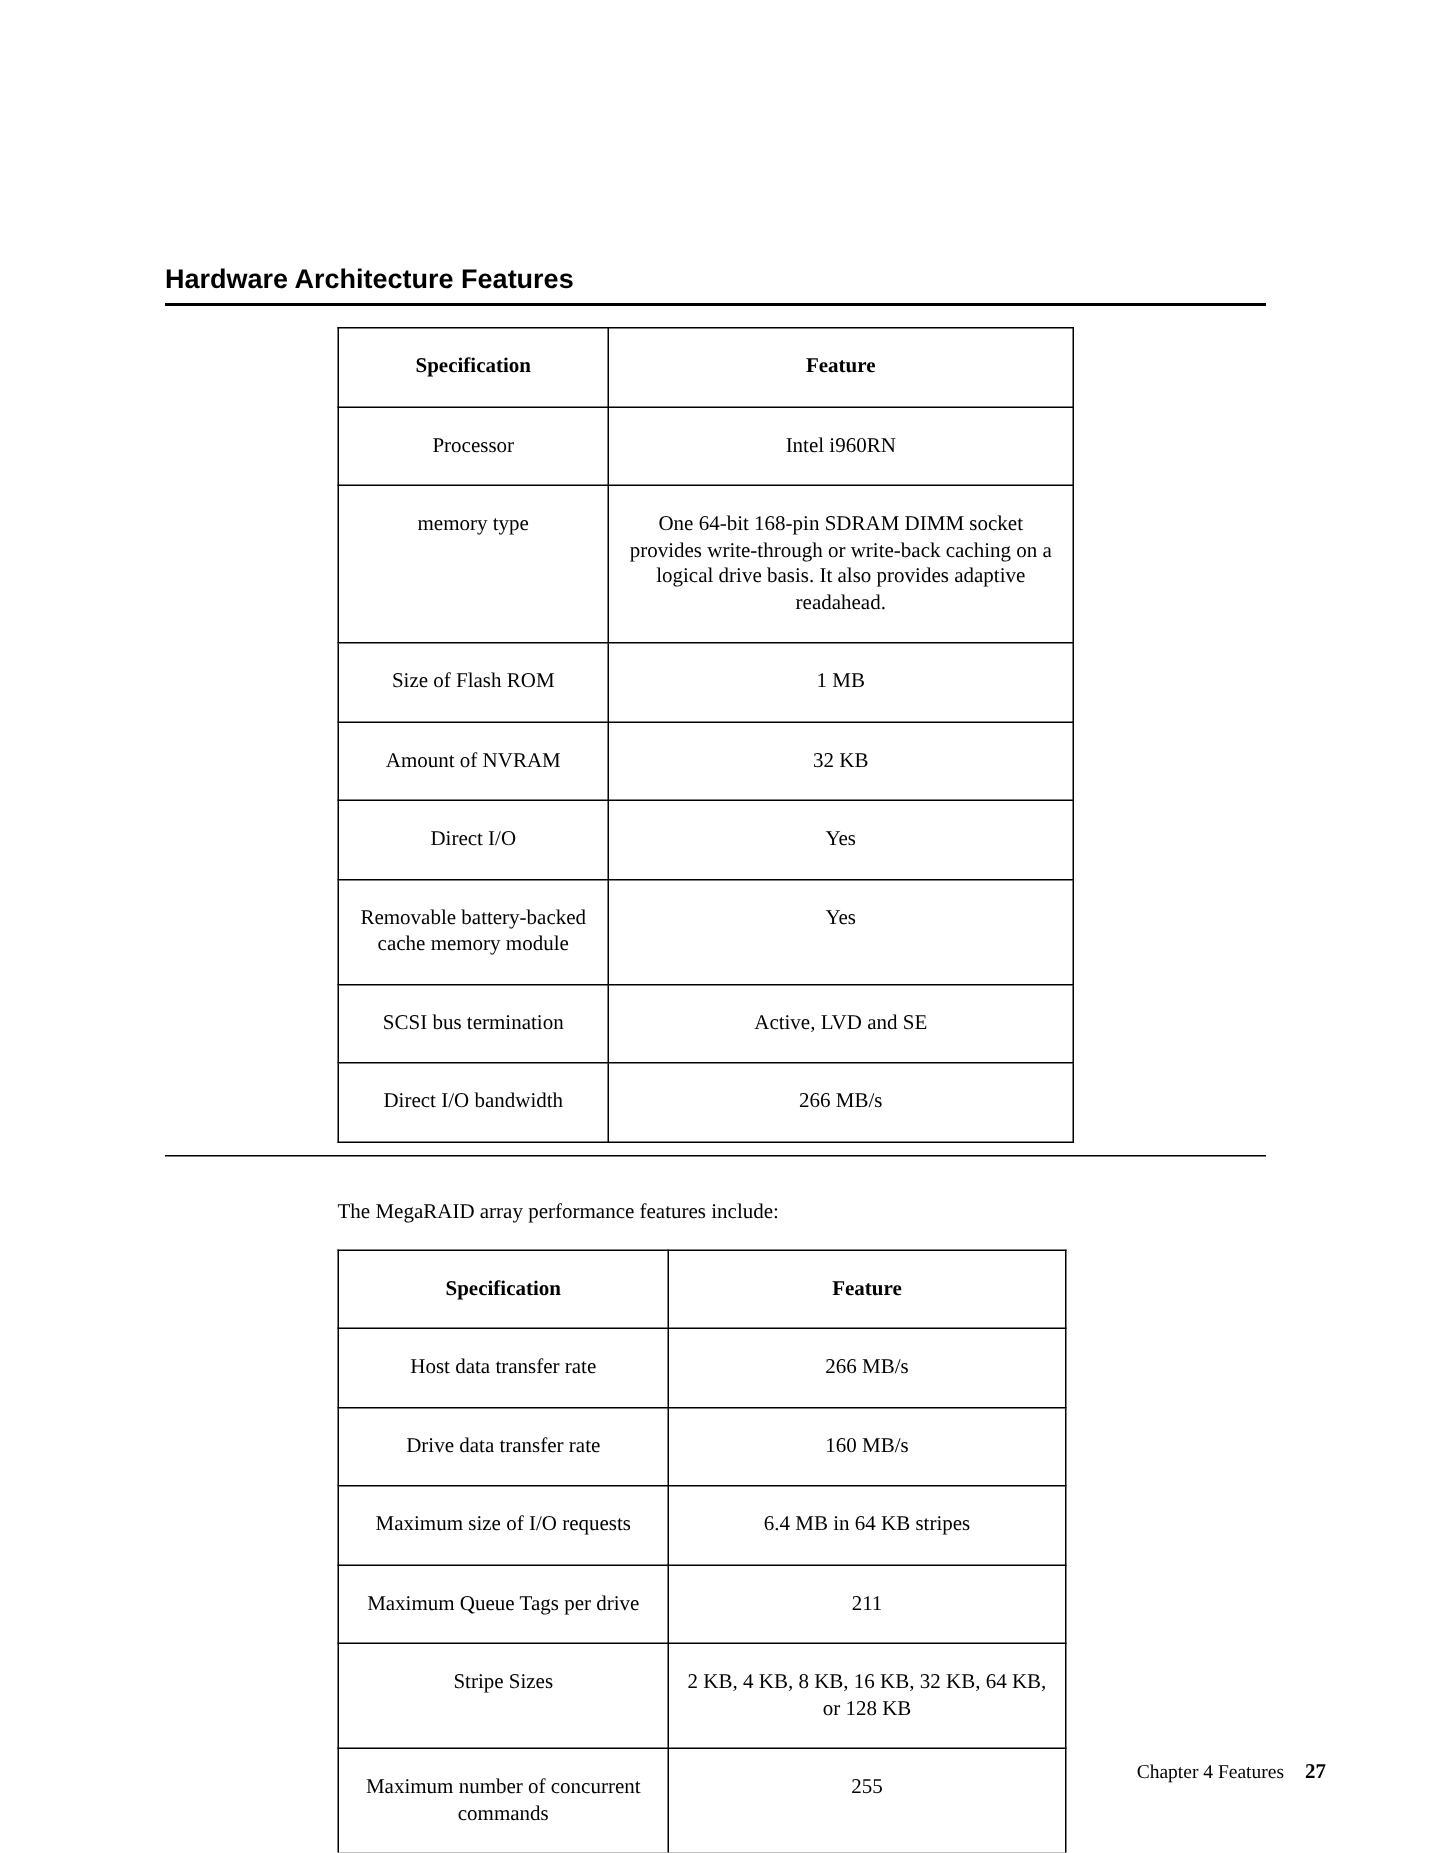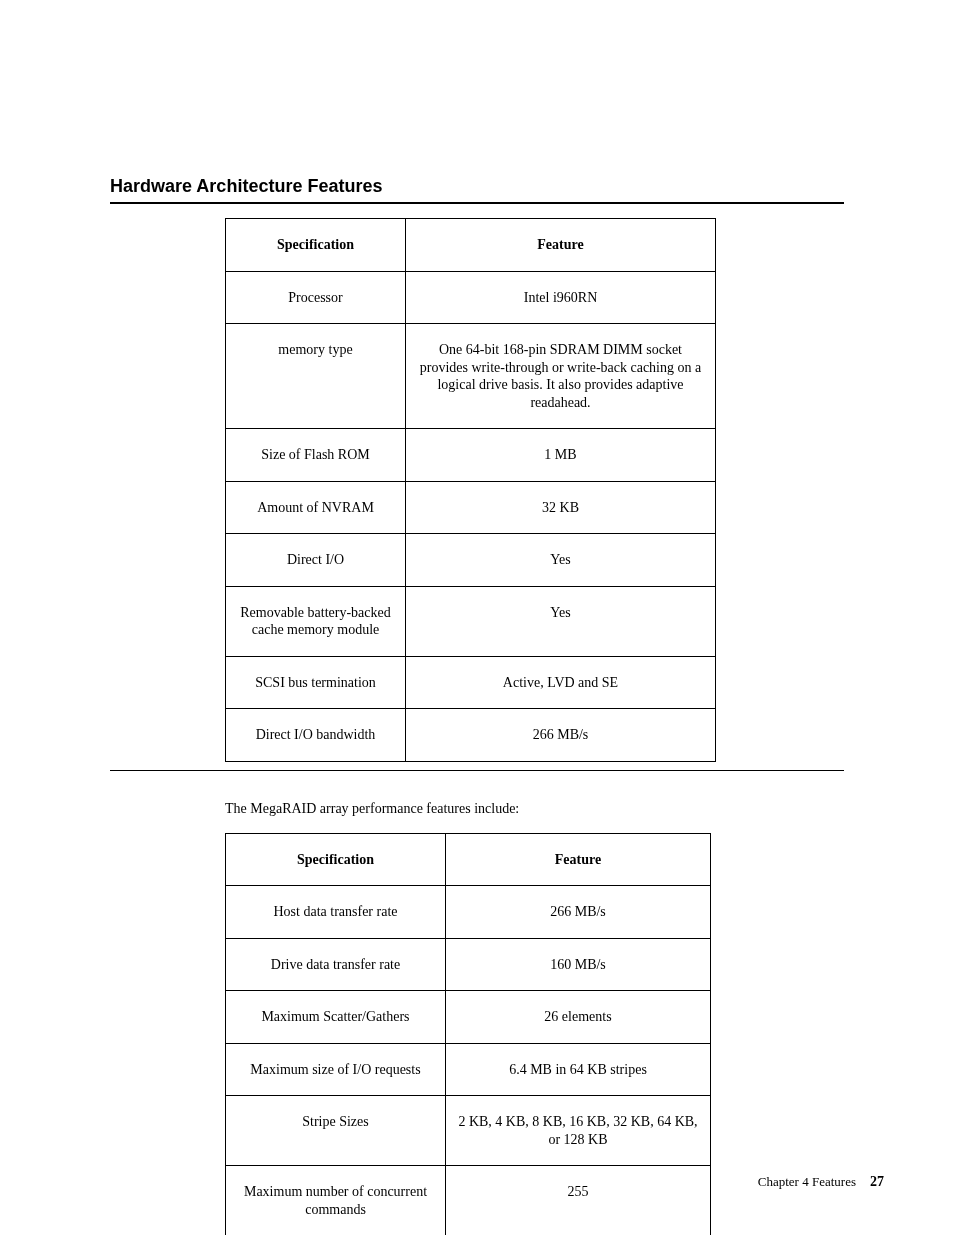--- a/index.html
+++ b/index.html
@@ -135,26 +135,26 @@
     <tbody id="t2body">
         <tr>
           <td>Host data transfer rate</td>
           <td>266 MB/s</td>
         </tr>
         <tr>
           <td>Drive data transfer rate</td>
           <td>160 MB/s</td>
         </tr>
         <tr>
-          <td>Maximum Scatter/Gathers</td>
-          <td>26 elements</td>
+          <td>Maximum size of I/O requests</td>
+          <td>6.4 MB in 64 KB stripes</td>
         </tr>
         <tr>
-          <td>Maximum size of I/O requests</td>
-          <td>6.4 MB in 64 KB stripes</td>
+          <td>Maximum Queue Tags per drive</td>
+          <td>211</td>
         </tr>
         <tr>
           <td>Stripe Sizes</td>
           <td>2 KB, 4 KB, 8 KB, 16 KB, 32 KB, 64 KB, or 128 KB</td>
         </tr>
         <tr>
           <td>Maximum number of concurrent commands</td>
           <td>255</td>
         </tr>
         <tr>

